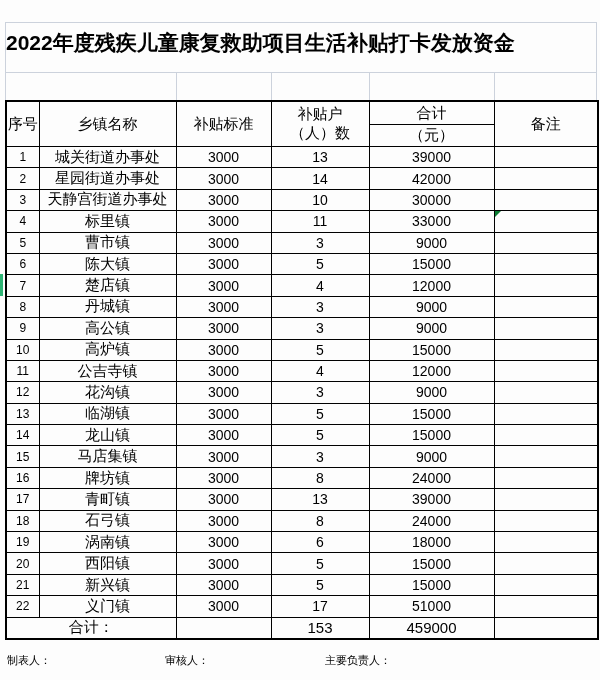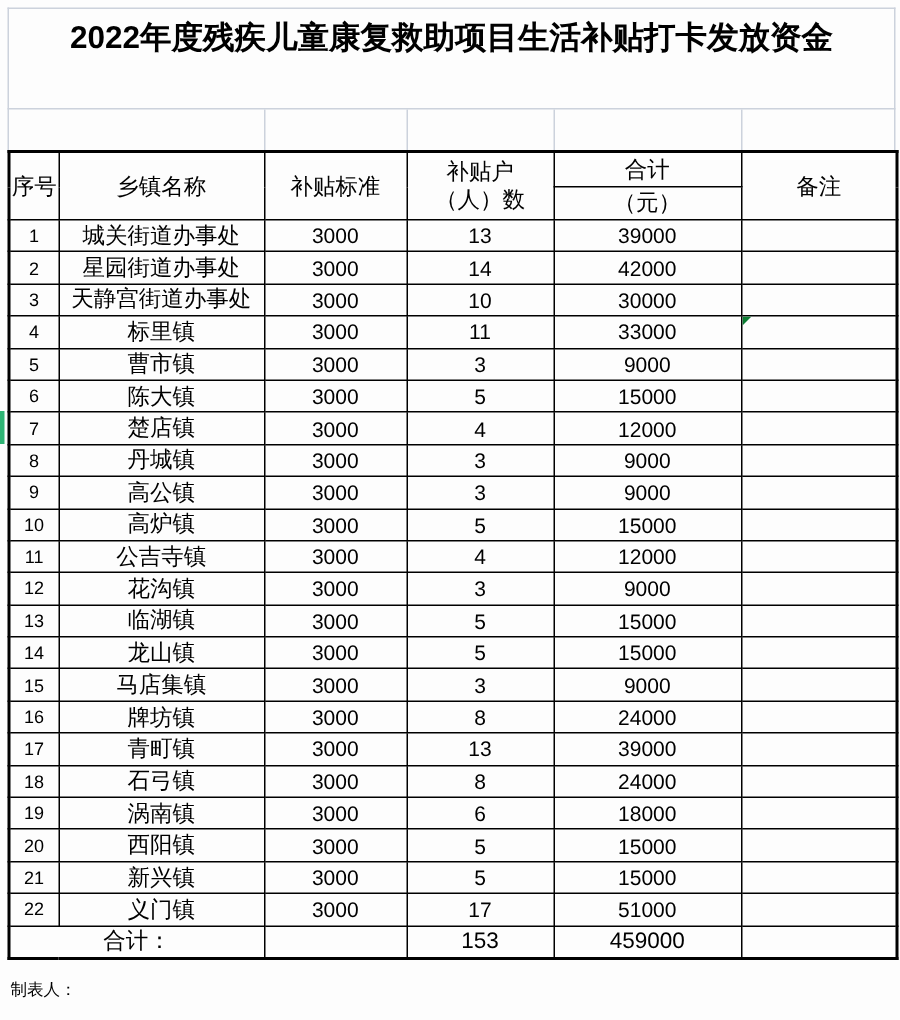--- a/index.html
+++ b/index.html
@@ -6,26 +6,26 @@
   .sheet{
     position:relative;
     width:600px;height:680px;
     background:#fdfdfd;
     font-family:"Liberation Sans","DejaVu Sans",sans-serif;
     color:#000;
     overflow:hidden;
   }
   
   .title-block{
-    position:absolute;left:5px;top:5px;width:592px;height:67px;
+    position:absolute;left:5px;top:22px;width:592px;height:67px;
     box-sizing:border-box;
     border-top:1px solid var(--gridline,#ccd2dc);
     border-left:1px solid var(--gridline,#ccd2dc);
     border-right:1px solid var(--gridline,#ccd2dc);
-    text-align:center;
+    text-align:left;
     font-weight:bold;font-size:21px;line-height:30px;
     padding-top:5px;
   }
   .filing-row{
     position:absolute;left:5px;top:72px;width:592px;height:28px;
     box-sizing:border-box;
     border-top:1px solid var(--gridline,#ccd2dc);
     border-left:1px solid var(--gridline,#ccd2dc);
     border-right:1px solid var(--gridline,#ccd2dc);
     font-size:15px;line-height:27px;
@@ -323,15 +323,17 @@
         <td>459000</td>
         <td></td>
       </tr>
     </tfoot>
   </table>
 
   <div class="green-strip"></div>
 
   <div class="footer-row">
     <span class="f1">制表人：</span>
+    <span class="f2">审核人：</span>
+    <span class="f3">主要负责人：</span>
   </div>
 
 </div>
 
 </body></html>

